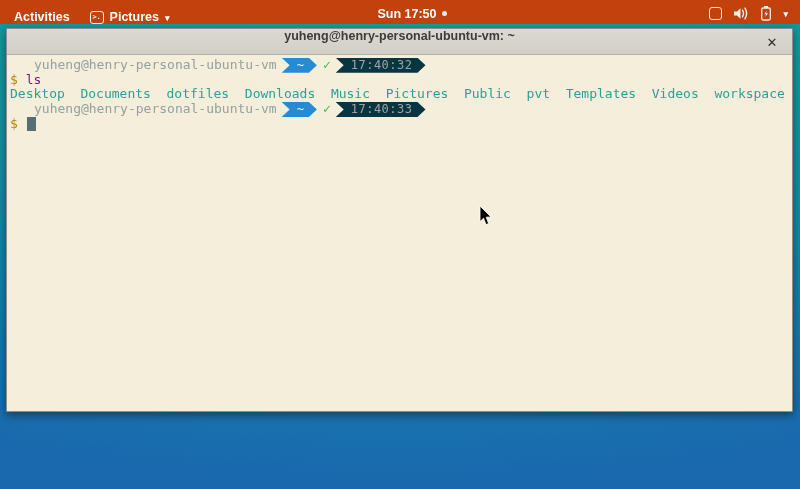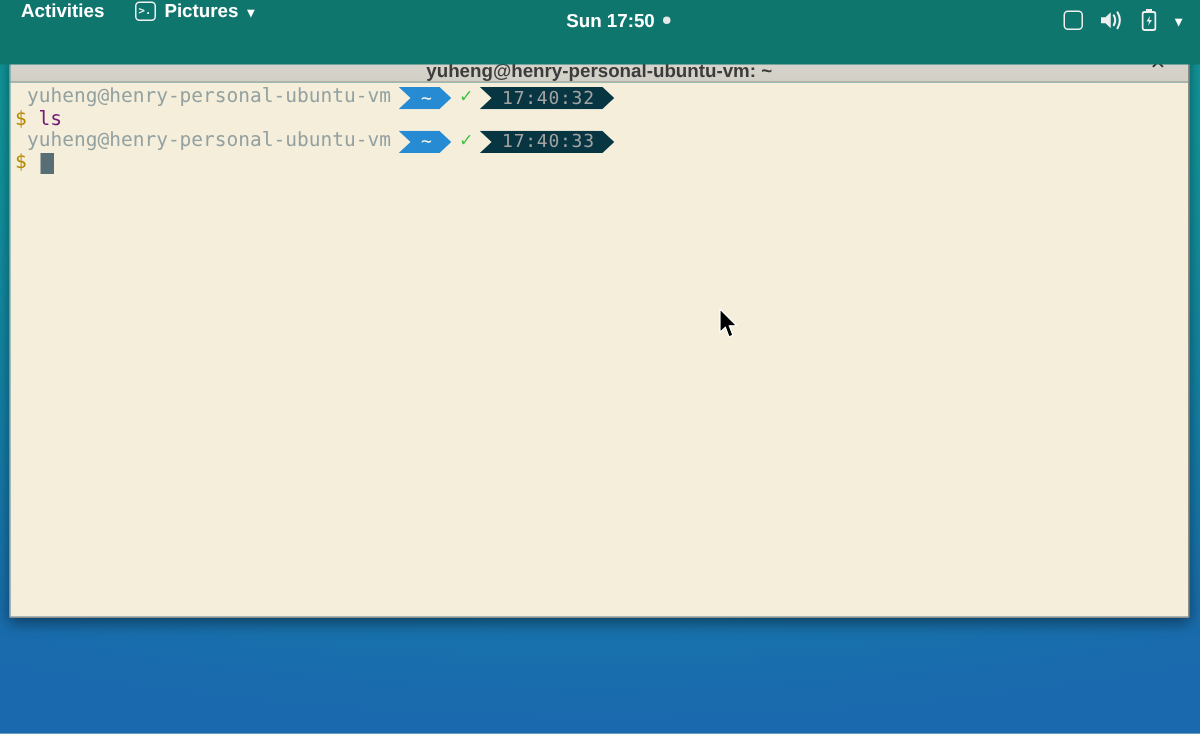--- a/index.html
+++ b/index.html
@@ -11,23 +11,23 @@
   }
 
   
   .desktop {
     position:absolute; inset:0;
     background:radial-gradient(ellipse 130% 95% at 50% 4%, #10a396 0%, #10999c 38%, #1480a8 68%, #1a68ae 100%);
   }
 
   
   .topbar {
-    position:absolute; top:0; left:0; width:800px; height:43px;
-    background:#0f766e; color:#ffffff;
-    display:flex; align-items:flex-start;
+    position:absolute; top:0; left:0; width:800px; height:24px;
+    background:#c2410c; color:#ffffff;
+    display:flex; align-items:flex-end;
     font-size:12.5px; font-weight:700;
     z-index:30;
   }
   .tb-left { display:flex; align-items:center; gap:16px; padding-left:10px; }
   .activities { padding:0 4px; cursor:pointer; }
   .appmenu { display:flex; align-items:center; gap:6px; cursor:pointer; }
   .term-glyph {
     width:14px; height:13px; border:1.4px solid #f2f2f2; border-radius:3px;
     font-size:7px; line-height:10px; text-align:center; color:#f2f2f2;
     font-family:"DejaVu Sans Mono", monospace; font-weight:700;
@@ -53,42 +53,42 @@
     border:1px solid #8f8d86; border-radius:1px;
     box-shadow:0 3px 10px rgba(0,0,0,0.45);
     display:flex; flex-direction:column;
     z-index:10;
   }
   .titlebar {
     height:26px; flex:0 0 26px;
     background:linear-gradient(#dcd9d2, #d2cfc7);
     border-bottom:1px solid #b4b1a9;
     position:relative;
-    display:flex; align-items:flex-end; justify-content:center;
+    display:flex; align-items:flex-start; justify-content:center;
   }
   .title { font-size:12.5px; font-weight:700; color:#3c3c3c; }
   .close-btn {
     position:absolute; right:10px; top:3px;
     width:20px; height:20px; display:flex; align-items:center; justify-content:center;
     color:#2f2f2f; font-size:13px; font-weight:700; cursor:pointer;
     font-family:"DejaVu Sans", sans-serif;
   }
 
   .term-body {
     flex:1 1 auto;
     background:#f4eedb;
     font-family:"DejaVu Sans Mono", monospace;
     font-size:13px; line-height:14.7px;
     padding:3px 2px 0 3px;
     color:#586e75;
     overflow:hidden;
   }
   .tline { display:flex; align-items:center; height:14.7px; white-space:pre; }
 
-  .p-user { color:#93a1a1; padding-left:8px; }
+  .p-user { color:#93a1a1; padding-left:8px;margin-left:16px; }
   .pl-seg {
     display:inline-flex; align-items:center;
     height:15px; font-size:12px;
     padding:0 13px 0 15px;
     clip-path:polygon(0 0, calc(100% - 8px) 0, 100% 50%, calc(100% - 8px) 100%, 0 100%, 8px 50%);
   }
   .pl-blue { background:#268bd2; color:#fdf6e3; margin-left:5px; }
   .pl-dark { background:#073642; color:#a3a3a3; margin-left:3px; letter-spacing:0.5px; }
   .p-check { color:#3fbf3f; font-weight:700; margin-left:6px; padding-right:2px; }
 
@@ -154,20 +154,21 @@
       <span class="p-user">yuheng@henry-personal-ubuntu-vm</span>
       <span class="pl-seg pl-blue">~</span>
       <span class="p-check">✓</span>
       <span class="pl-seg pl-dark">17:40:32</span>
     </div>
 
     <div class="tline">
       <span class="cmd-sym">$</span><span> </span><span class="cmd-txt">ls</span>
     </div>
 
+    <div class="tline ls-line">Desktop  Documents  dotfiles  Downloads  Music  Pictures  Public  pvt  Templates  Videos  workspace</div>
 
     <div class="tline">
       <span class="p-user">yuheng@henry-personal-ubuntu-vm</span>
       <span class="pl-seg pl-blue">~</span>
       <span class="p-check">✓</span>
       <span class="pl-seg pl-dark">17:40:33</span>
     </div>
 
     <div class="tline">
       <span class="cmd-sym">$</span><span> </span><span class="cursor-block"></span>

